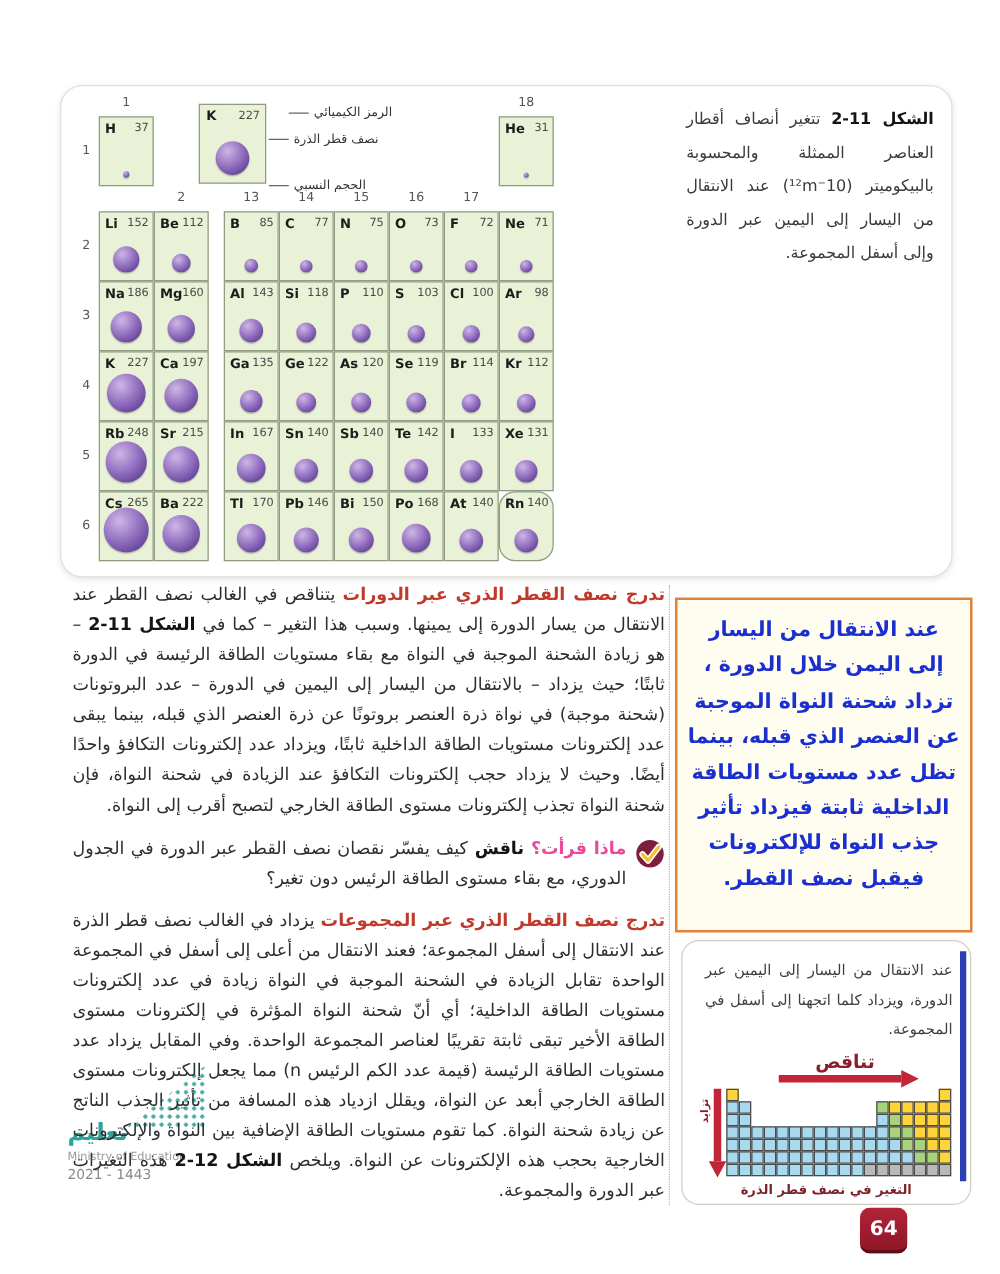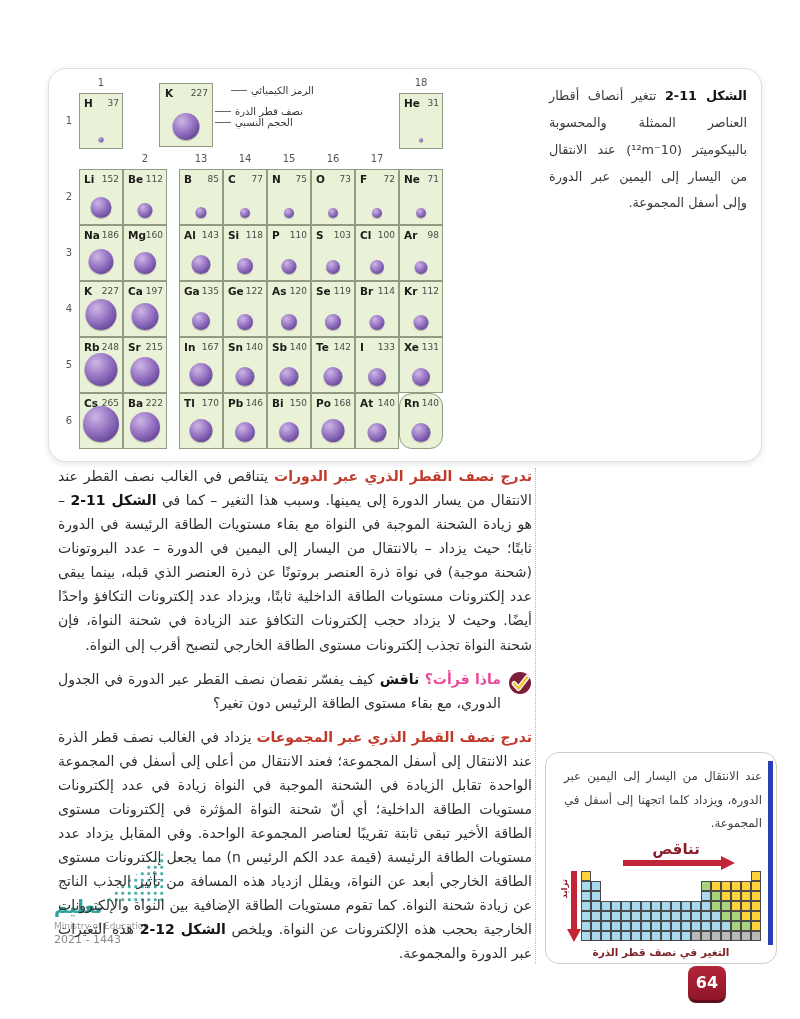--- a/index.html
+++ b/index.html
@@ -98,21 +98,21 @@
       </div>
       <div id="legend-labels">
           <div class="leg-row" style="left: 168px; top: 8px;">
             <span class="leg-line"></span>
             <span class="leg-label">الرمز الكيميائي</span>
           </div>
           <div class="leg-row" style="left: 152px; top: 29px;">
             <span class="leg-line"></span>
             <span class="leg-label">نصف قطر الذرة</span>
           </div>
-          <div class="leg-row" style="left: 152px; top: 40px;">
+          <div class="leg-row" style="left: 152px; top: 66px;">
             <span class="leg-line"></span>
             <span class="leg-label">الحجم النسبي</span>
           </div>
         </div>
       <div id="grid-cells">
           <div class="glabel" style="left: 16px; top: 0px;">1</div>
           <div class="glabel" style="left: 336px; top: 0px;">18</div>
           <div class="glabel" style="left: 60px; top: 76px;">2</div>
           <div class="glabel" style="left: 116px; top: 76px;">13</div>
           <div class="glabel" style="left: 160px; top: 76px;">14</div>
@@ -355,20 +355,23 @@
           <path d="M6 12.5l4.5 5L19 6.5" stroke="#ffffff" stroke-width="5" fill="none" stroke-linecap="round" stroke-linejoin="round"></path>
           <path d="M6 12.5l4.5 5L19 6.5" stroke="#f2c233" stroke-width="2.6" fill="none" stroke-linecap="round" stroke-linejoin="round"></path>
         </svg>
       </span>
       <span id="read-text"><span class="maroon-head">ماذا قرأت؟ </span><span class="b-dark">ناقش </span><span>كيف يفسّر نقصان نصف القطر عبر الدورة في الجدول الدوري، مع بقاء مستوى الطاقة الرئيس دون تغير؟</span></span>
     </div>
 
     <p id="para2"><span class="red-head">تدرج نصف القطر الذري عبر المجموعات</span><span> يزداد في الغالب نصف قطر الذرة عند الانتقال إلى أسفل المجموعة؛ فعند الانتقال من أعلى إلى أسفل في المجموعة الواحدة تقابل الزيادة في الشحنة الموجبة في النواة زيادة في عدد إلكترونات مستويات الطاقة الداخلية؛ أي أنّ شحنة النواة المؤثرة في إلكترونات مستوى الطاقة الأخير تبقى ثابتة تقريبًا لعناصر المجموعة الواحدة. وفي المقابل يزداد عدد مستويات الطاقة الرئيسة (قيمة عدد الكم الرئيس n) مما يجعل إلكترونات مستوى الطاقة الخارجي أبعد عن النواة، ويقلل ازدياد هذه المسافة من تأثير الجذب الناتج عن زيادة شحنة النواة. كما تقوم مستويات الطاقة الإضافية بين النواة والإلكترونات الخارجية بحجب هذه الإلكترونات عن النواة. ويلخص </span><span class="b-dark">الشكل 12-2</span><span> هذه التغيرات عبر الدورة والمجموعة.</span></p>
   </main>
 
+  <div class="annotation-box">
+    <span>عند الانتقال من اليسار إلى اليمن خلال الدورة ، تزداد شحنة النواة الموجبة عن العنصر الذي قبله، بينما تظل عدد مستويات الطاقة الداخلية ثابتة فيزداد تأثير جذب النواة للإلكترونات فيقبل نصف القطر.</span>
+  </div>
 
   <section class="side-panel">
     <div class="blue-accent"></div>
     <p class="side-note">عند الانتقال من اليسار إلى اليمين عبر الدورة، ويزداد كلما اتجهنا إلى أسفل في المجموعة.</p>
     <div class="trend">
       <div class="trend-toplabel">تناقص</div>
       <div class="arrow-right">
         <div class="bar"></div>
           <div class="head"></div>
       </div>

